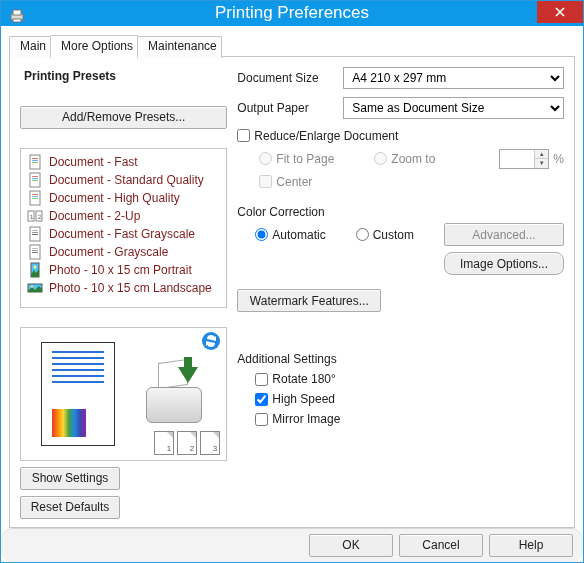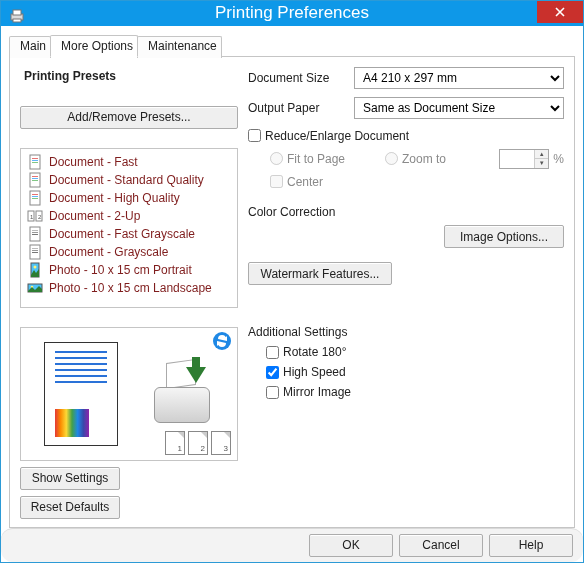--- a/index.html
+++ b/index.html
@@ -265,22 +265,35 @@
               <span class="disabled">%</span>
             </div>
           </div>
           <label class="chk disabled" style="margin-top:6px;">
               <input type="checkbox" disabled="" style=""> 
               <span>Center</span>
             </label>
         </div>
 
         <div style="margin-top:14px;">Color Correction</div>
+        <div class="ccline" style="padding-left:18px;margin-top:4px;">
+          <label class="rad">
+              <input type="radio" name="cc" checked="" style=""> 
+              <span>Automatic</span>
+            </label>
+          <label class="rad">
+              <input type="radio" name="cc" style=""> 
+              <span>Custom</span>
+            </label>
+          <div class="ccbtns">
+            <div class="wbtn disabled" style="width:120px;">Advanced...</div>
+          </div>
+        </div>
         <div class="btnrow-right">
-            <div class="wbtn" style="width:120px;">Image Options...</div>
+            <div class="wbtn" style="width:120px;border-radius:8px;">Image Options...</div>
           </div>
 
         <div style="margin-top:14px;">
             <div class="wbtn w160">Watermark Features...</div>
           </div>
 
         <div style="margin-top:40px;">Additional Settings</div>
         <div style="padding-left:18px;margin-top:6px;display:flex;flex-direction:column;gap:6px;">
           <label class="chk">
               <input type="checkbox" style=""> 

